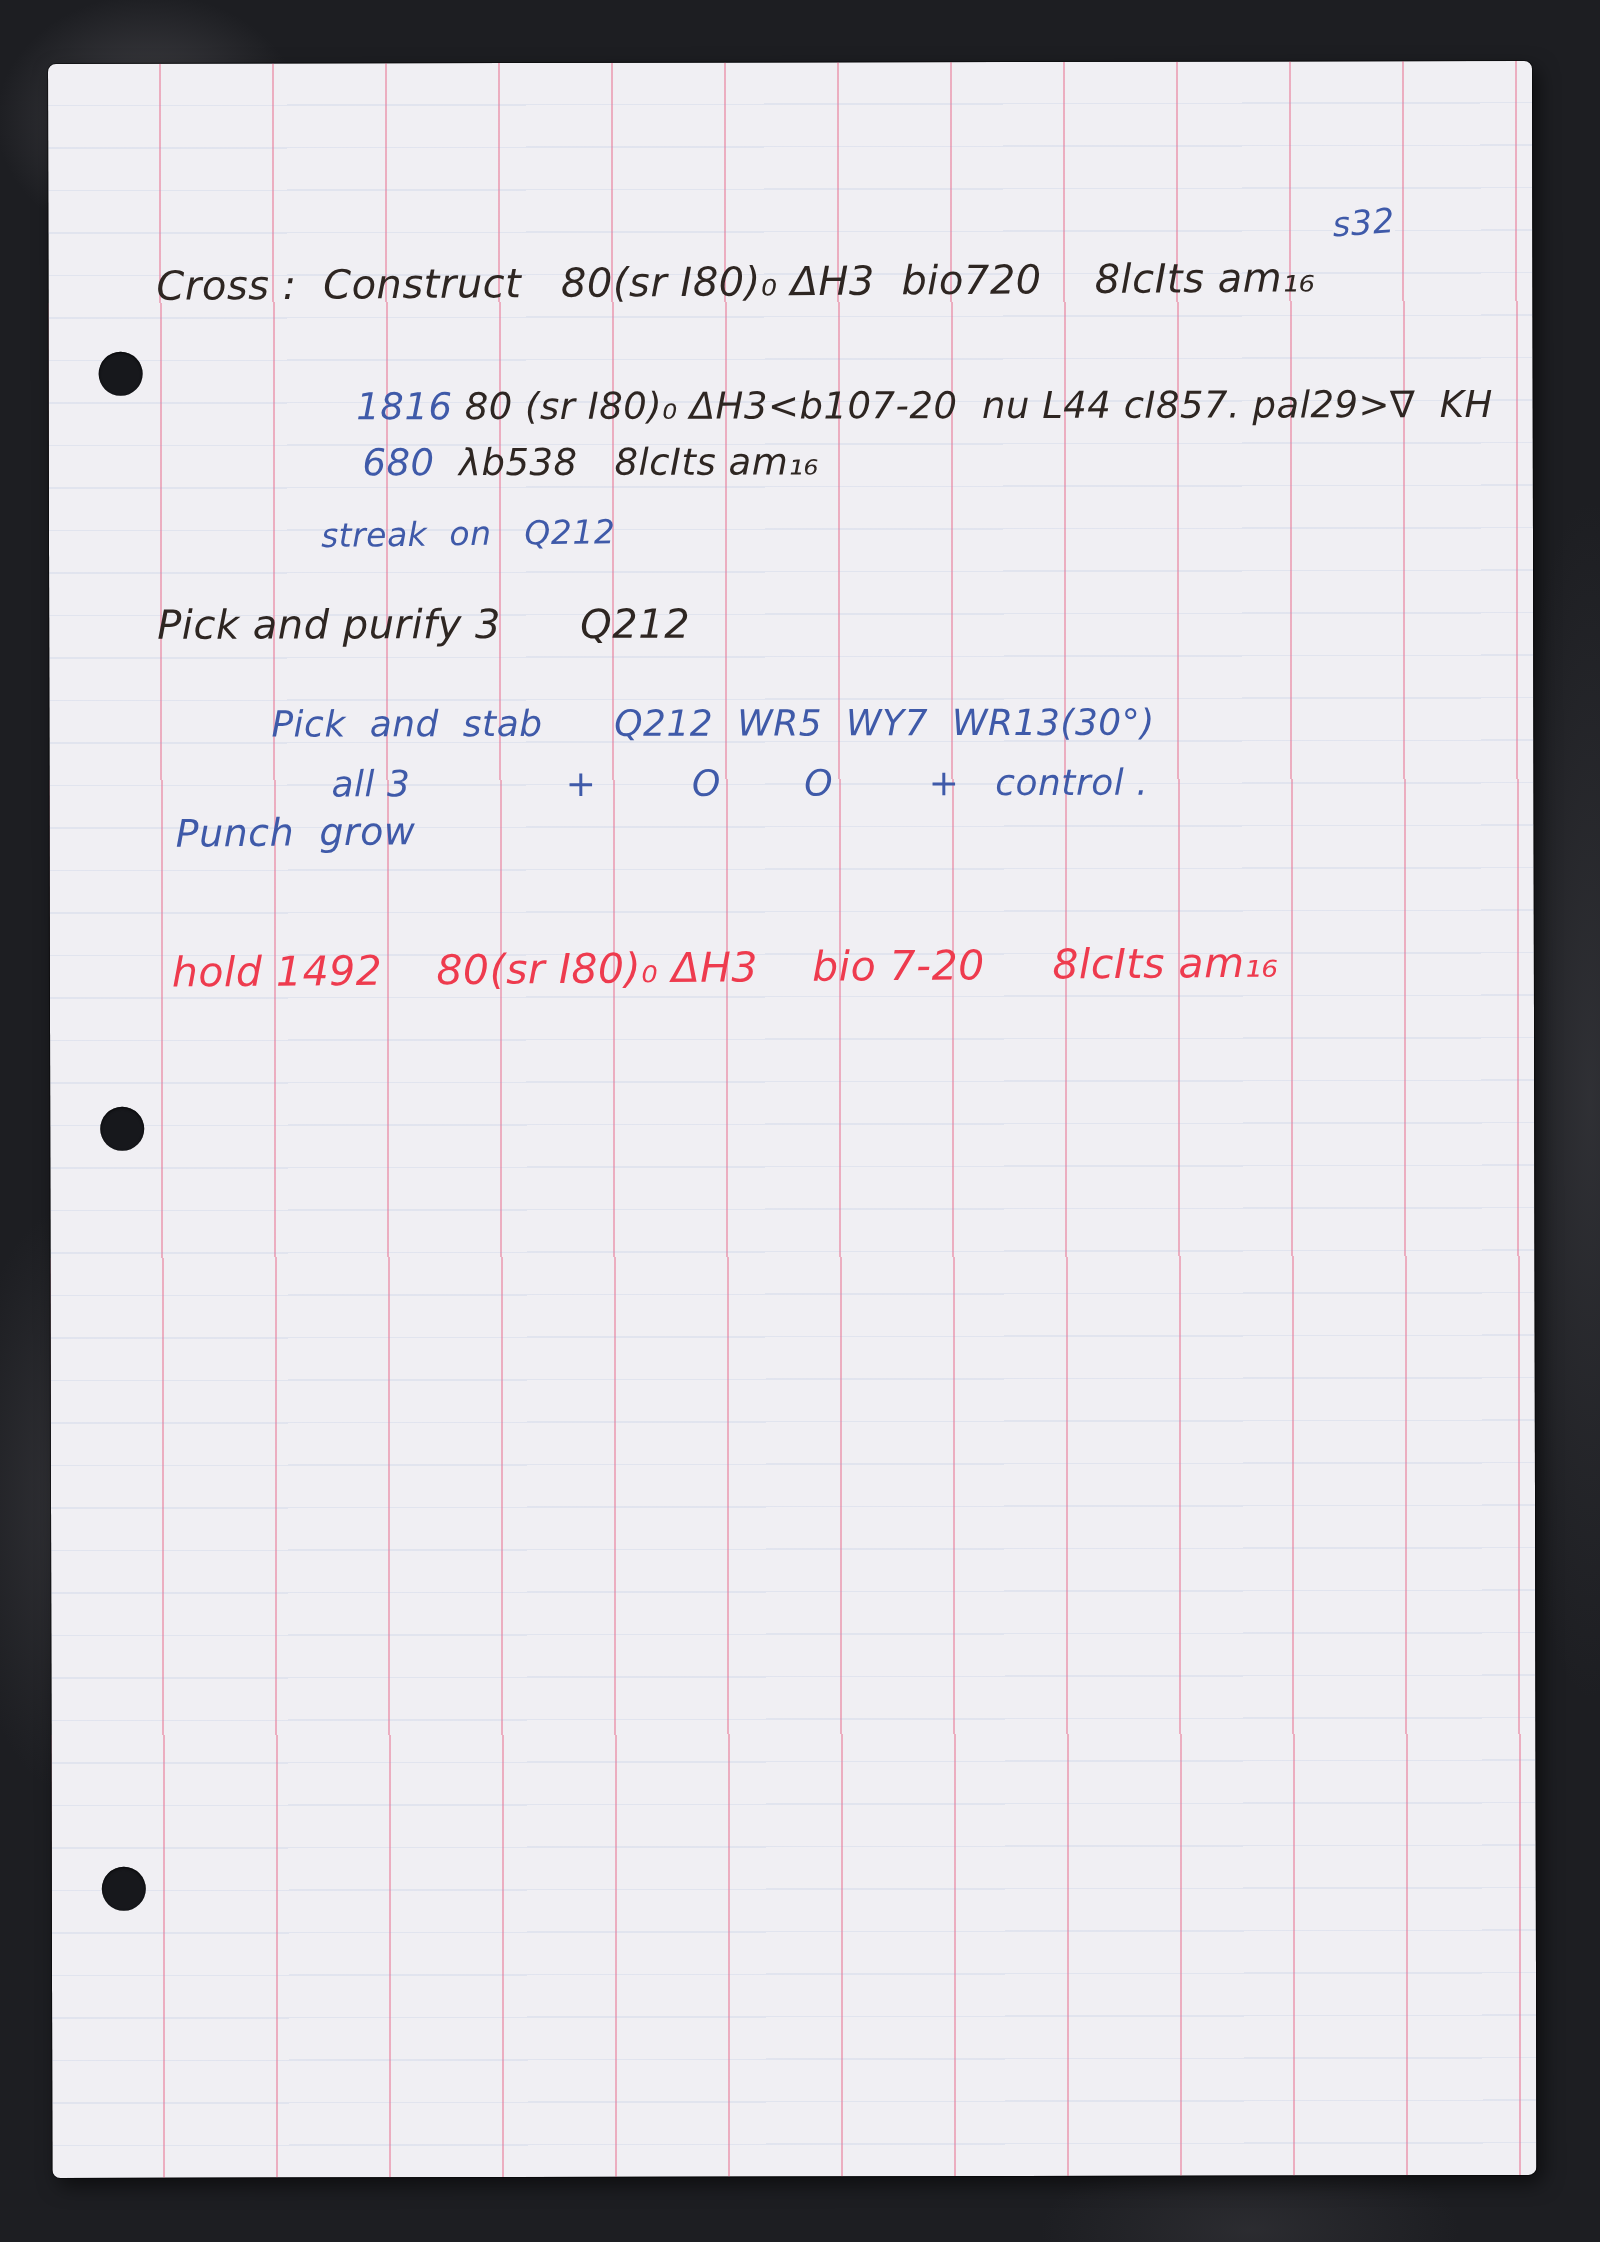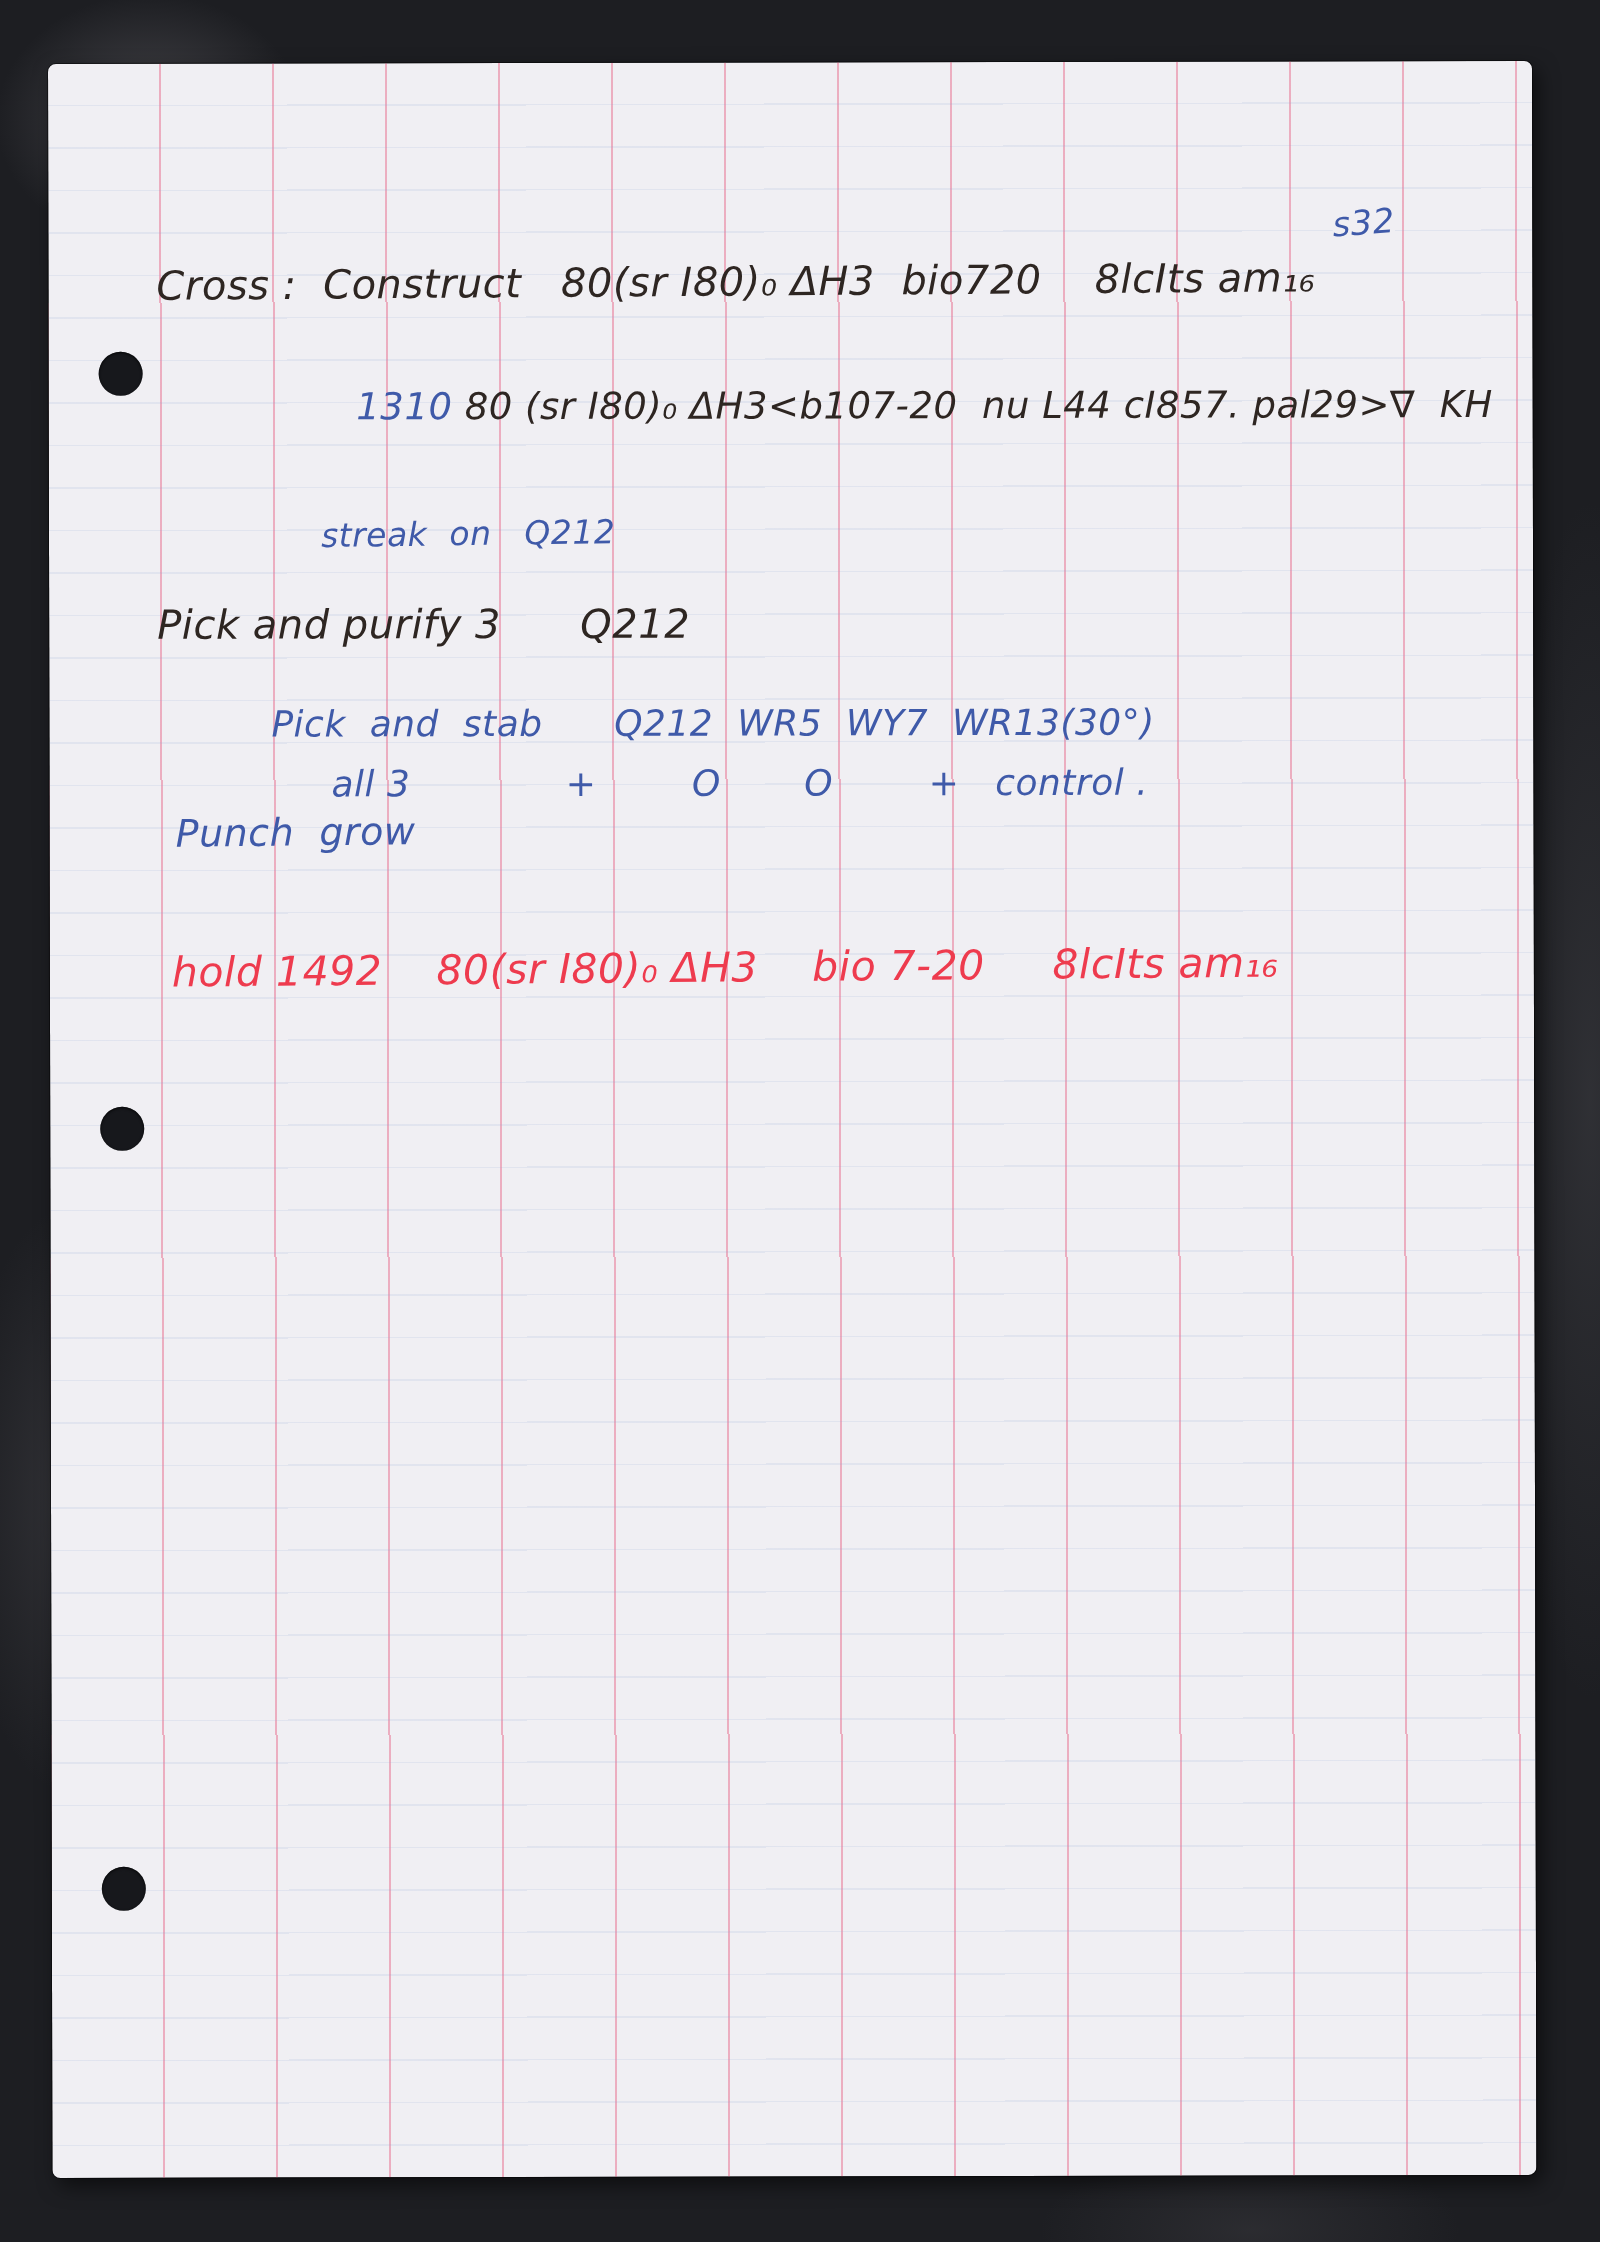--- a/index.html
+++ b/index.html
@@ -36,23 +36,26 @@
     <div class="hole" style="left:50px;top:288px;"></div>
     <div class="hole" style="left:50px;top:1043px;"></div>
     <div class="hole" style="left:50px;top:1803px;"></div>
 
     <div class="hw ink-blue" style="left:1284px;top:142px;font-size:34px;transform:rotate(-4deg);"></div>
     <div class="hw ink-blue" style="left:1284px;top:142px;font-size:34px;transform:rotate(-4deg);background:var(--paper,#f0eff3);">s32</div>
 
     <div class="hw ink-black" style="left:108px;top:196px;font-size:40px;transform:rotate(-0.3deg);">Cross :  Construct   80(sr I80)₀ ΔH3  bio720    8lcIts am₁₆</div>
 
     <div class="hw" style="left:234px;top:280px;font-size:37px;">
-      <span class="ink-blue">1310 </span><span class="ink-black">80 (sr I80)₀ ΔH3&lt;b107-20  nu L44 cI857. pal29&gt;∇  KH</span>
+      <span class="ink-blue">1816 </span><span class="ink-black">80 (sr I80)₀ ΔH3&lt;b107-20  nu L44 cI857. pal29&gt;∇  KH</span>
     </div>
 
+    <div class="hw" style="left:240px;top:336px;font-size:37px;">
+      <span class="ink-blue">680 </span><span class="ink-black"> λb538   8lcIts am₁₆</span>
+    </div>
 
     <div class="hw ink-blue" style="left:272px;top:452px;font-size:33px;transform:rotate(-0.6deg);">streak  on   Q212</div>
 
     <div class="hw ink-black" style="left:108px;top:538px;font-size:40px;">Pick and purify 3      Q212</div>
 
     <div class="hw ink-blue" style="left:222px;top:640px;font-size:36px;">Pick  and  stab      Q212  WR5  WY7  WR13(30°)</div>
 
     <div class="hw ink-blue" style="left:282px;top:700px;font-size:36px;">all 3             +        O       O        +   control .</div>
 
     <div class="hw ink-blue" style="left:126px;top:748px;font-size:38px;transform:rotate(-0.5deg);">Punch  grow</div>

